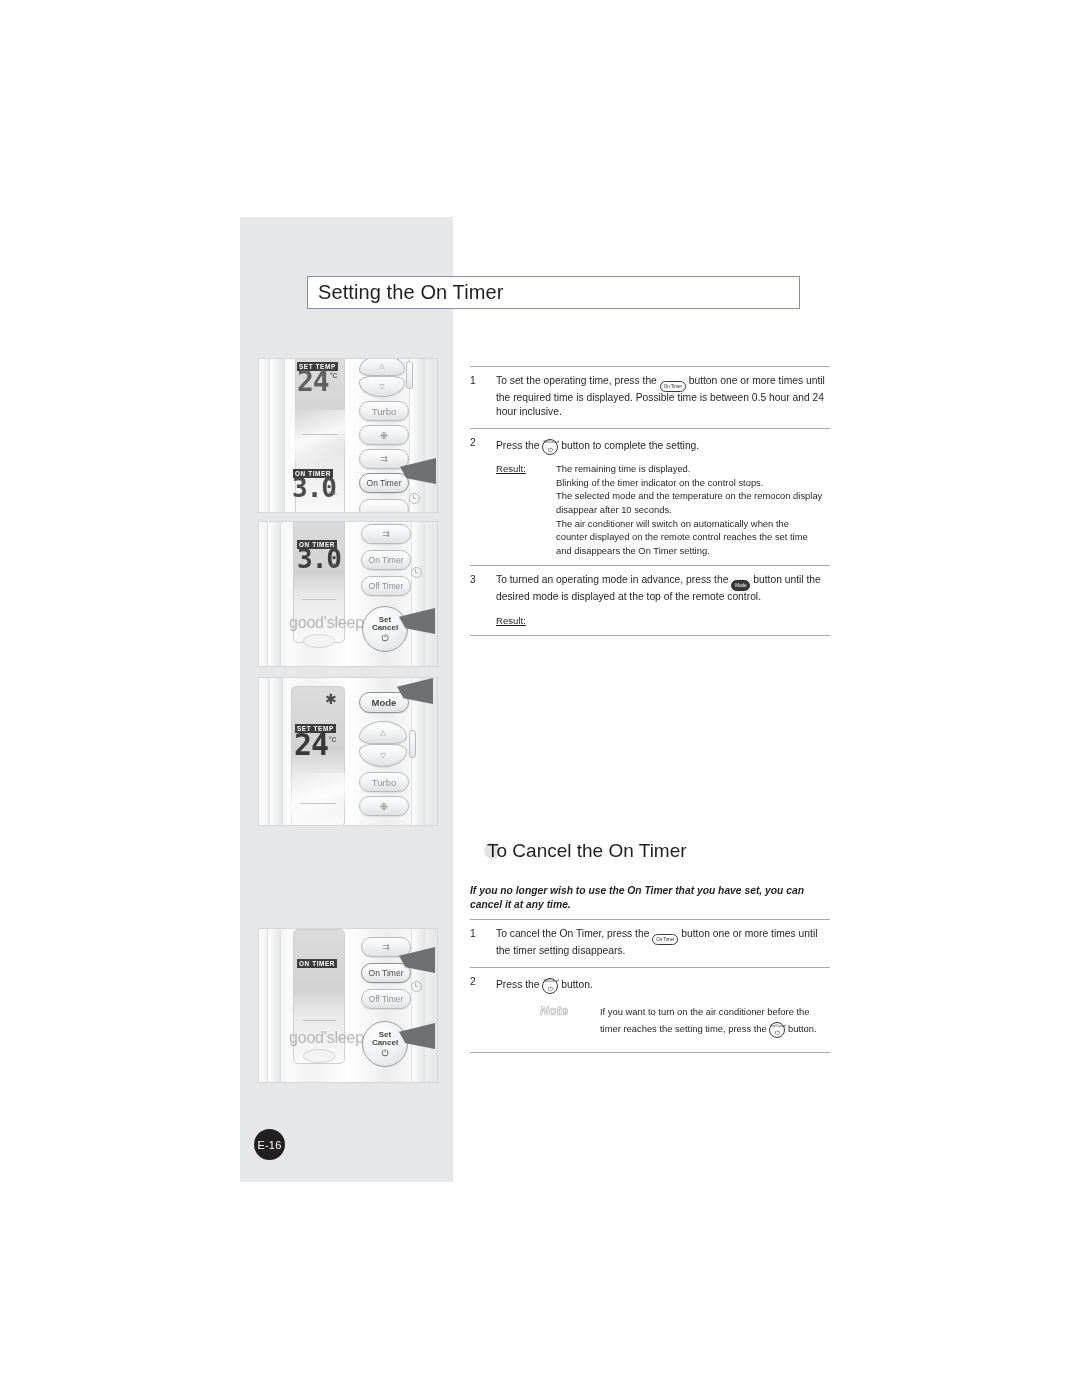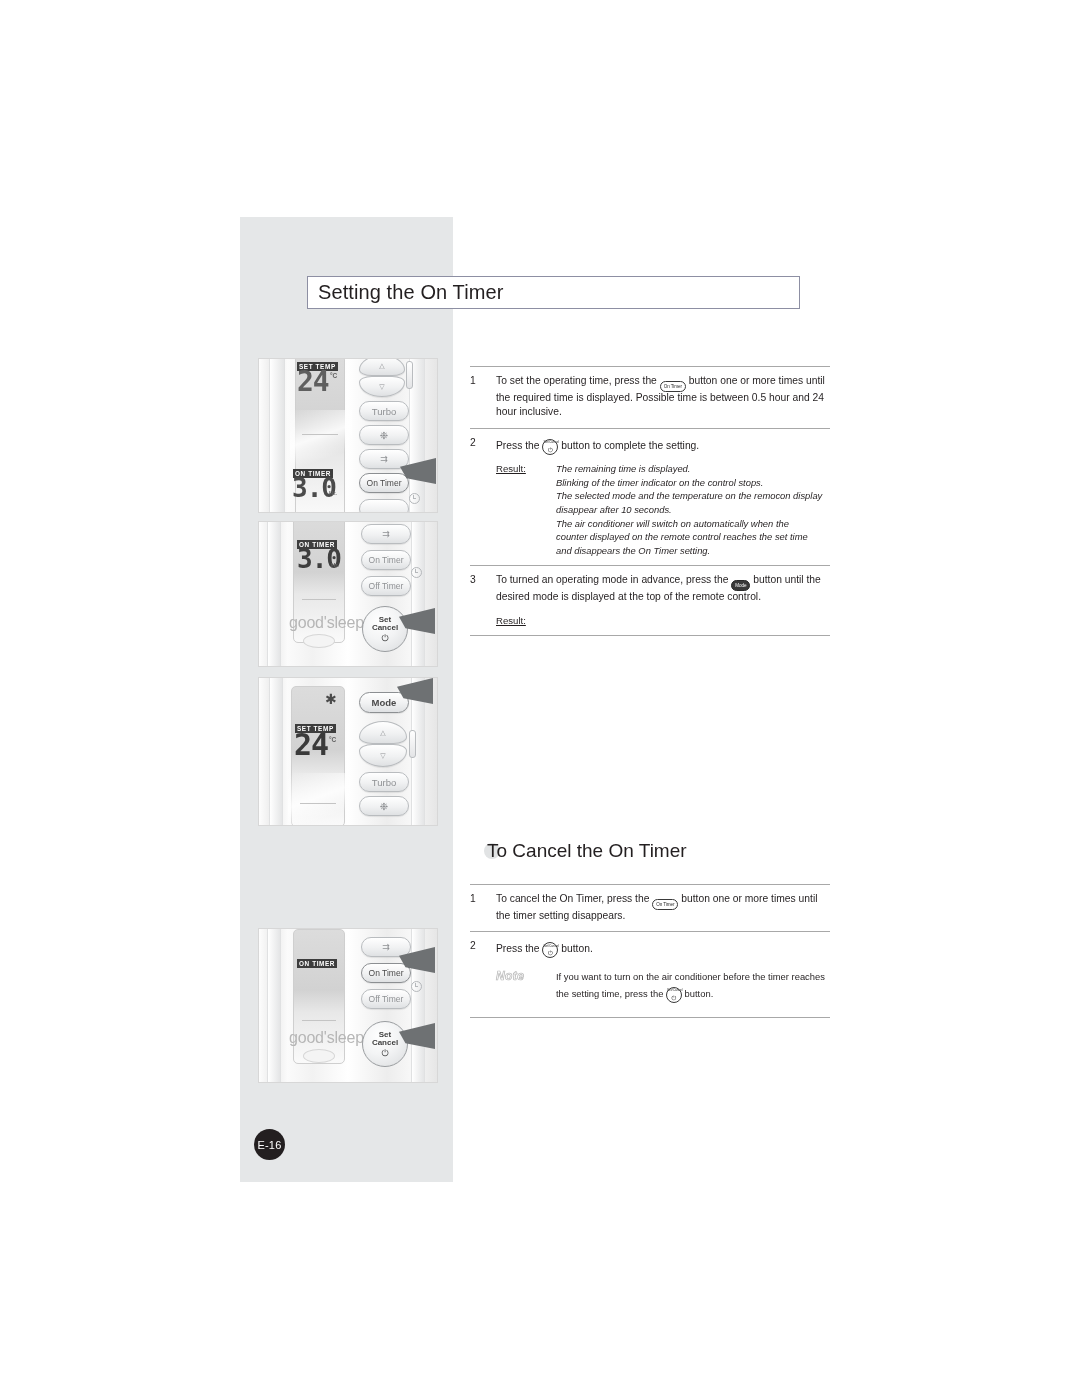--- a/index.html
+++ b/index.html
@@ -48,27 +48,27 @@
   .step .body p{margin:0;}
 
   .result-block{
     display:flex;margin-top:9px;padding-left:26px;
   }
   .result-label{
     width:60px;flex:0 0 60px;font-size:9.6px;line-height:13.6px;
     text-decoration:underline;color:#231f20;
   }
   .result-lines{
-    flex:1;font-size:9.4px;line-height:13.6px;color:#231f20;font-style:italic;
+    flex:1;font-size:9.4px;line-height:13.6px;color:#231f20;
   }
   .result-lines div{white-space:nowrap;}
 
   
   .note-block{
-    display:flex;margin-top:12px;padding-left:26px;padding-bottom:8px;
+    display:flex;margin-top:12px;padding-left:26px;padding-bottom:8px;margin-left:44px;
   }
   .note-label{
     width:60px;flex:0 0 60px;
     font-size:12px;font-style:italic;font-weight:bold;
     color:#ffffff;
     -webkit-text-stroke:0.7px #b9b9b9;
     text-shadow:0 0 0 #b9b9b9;
     letter-spacing:.4px;
   }
   .note-lines{
@@ -432,20 +432,21 @@
     </div>
   </div>
   <div class="rule"></div>
 </div>
 
 <div class="section-head">
   <span class="dot"></span><span class="txt">To Cancel the On Timer</span>
 </div>
 
 <div class="content2">
+  <p class="intro">If you no longer wish to use the On Timer that you have set, you can cancel it at any time.</p>
   <div class="rule"></div>
 
   <div class="step">
     <div class="num">1</div>
     <div class="body">
       <p><span>To cancel the On Timer, press the</span>
       <span class="glyph glyph-pill">On Timer</span>
       <span>button one or more times until the timer setting disappears.</span></p>
     </div>
   </div>

